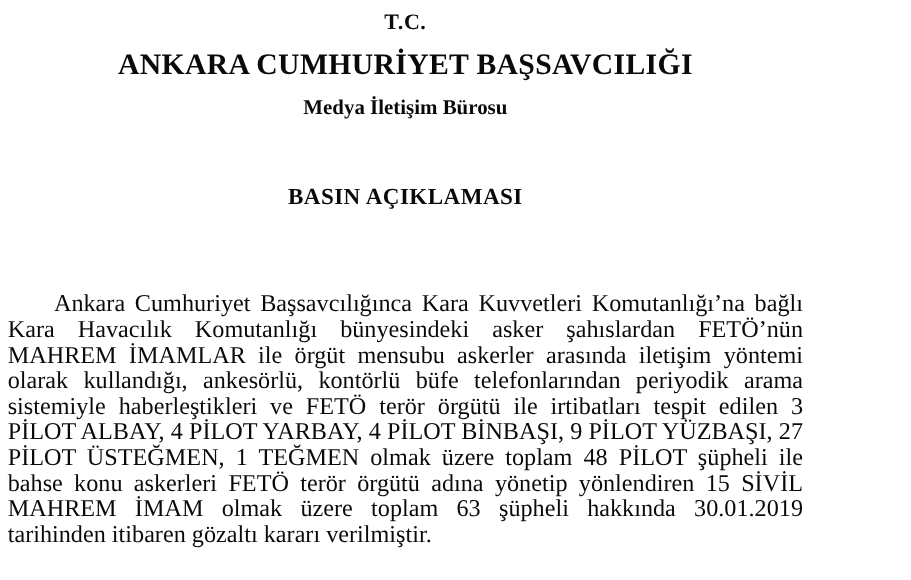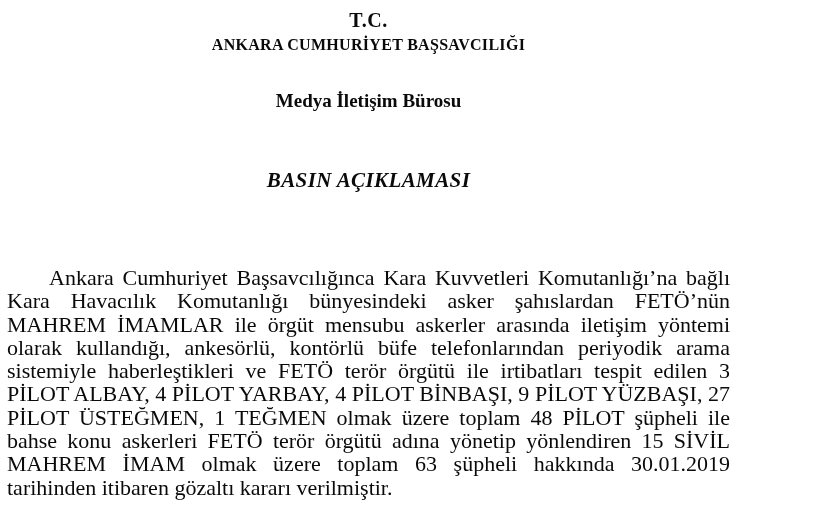--- a/index.html
+++ b/index.html
@@ -22,37 +22,37 @@
     text-align: center;
     font-weight: bold;
     white-space: nowrap;
   }
   .hdr-tc {
     font-size: 20px;
     line-height: 24px;
     letter-spacing: 0.5px;
   }
   .hdr-office {
-    font-size: 16px;
+    font-size: 27px;
     line-height: 25px;
+    margin-top: 14px;
     letter-spacing: 0.3px;
   }
   .hdr-bureau {
     font-size: 19px;
     line-height: 24px;
-    margin-top: 32px;
+    margin-top: 16px;
   }
   .doc-title {
     text-align: center;
     font-weight: bold;
     font-size: 21px;
     line-height: 25px;
     margin-top: 55px;
     letter-spacing: 0.4px;
-    font-style: italic;
   }
   .doc-body {
     margin-top: 73px;
     font-size: 22px;
     line-height: 23.3px;
     text-align: justify;
   }
   .doc-body p {
     margin: 0;
     padding: 0;

